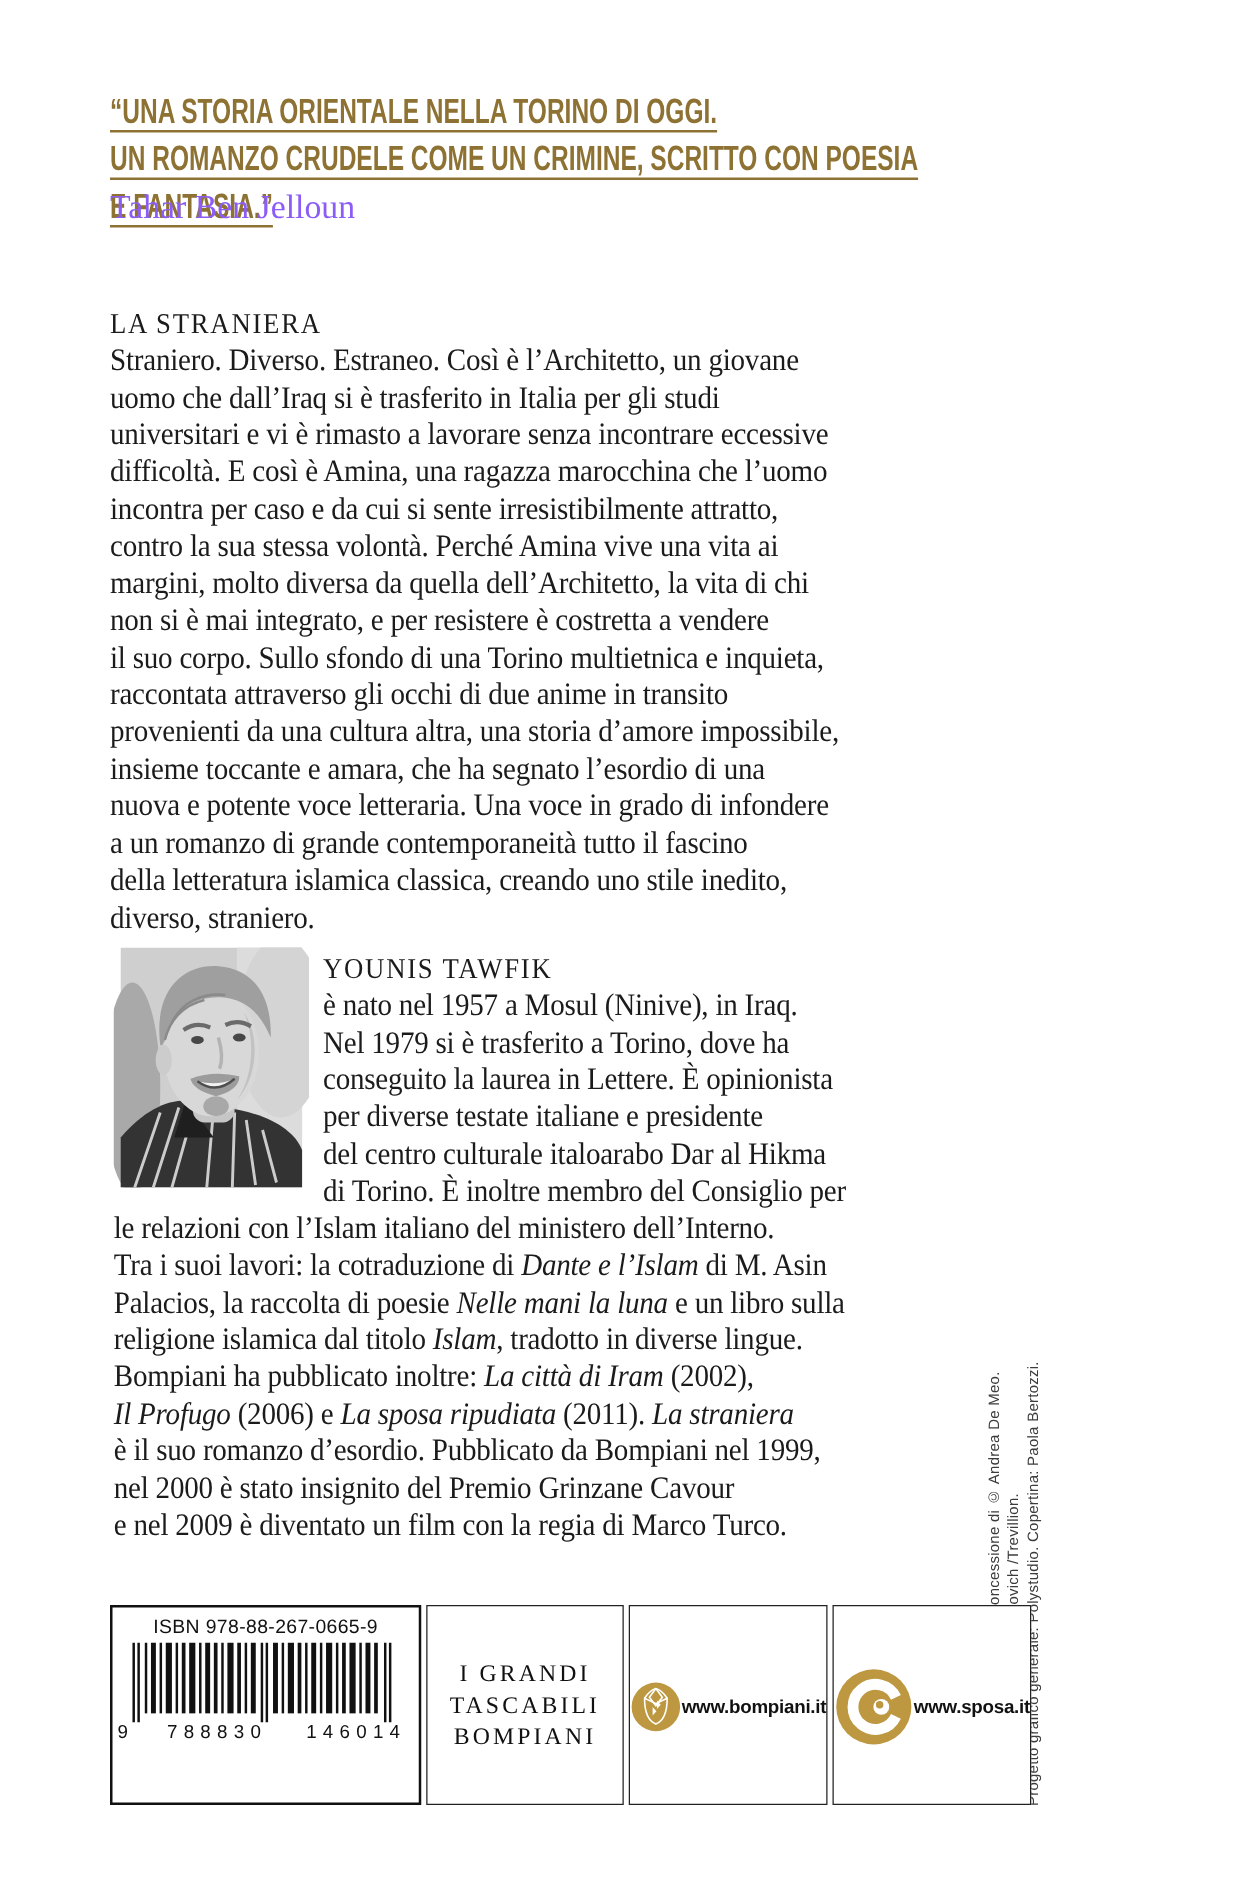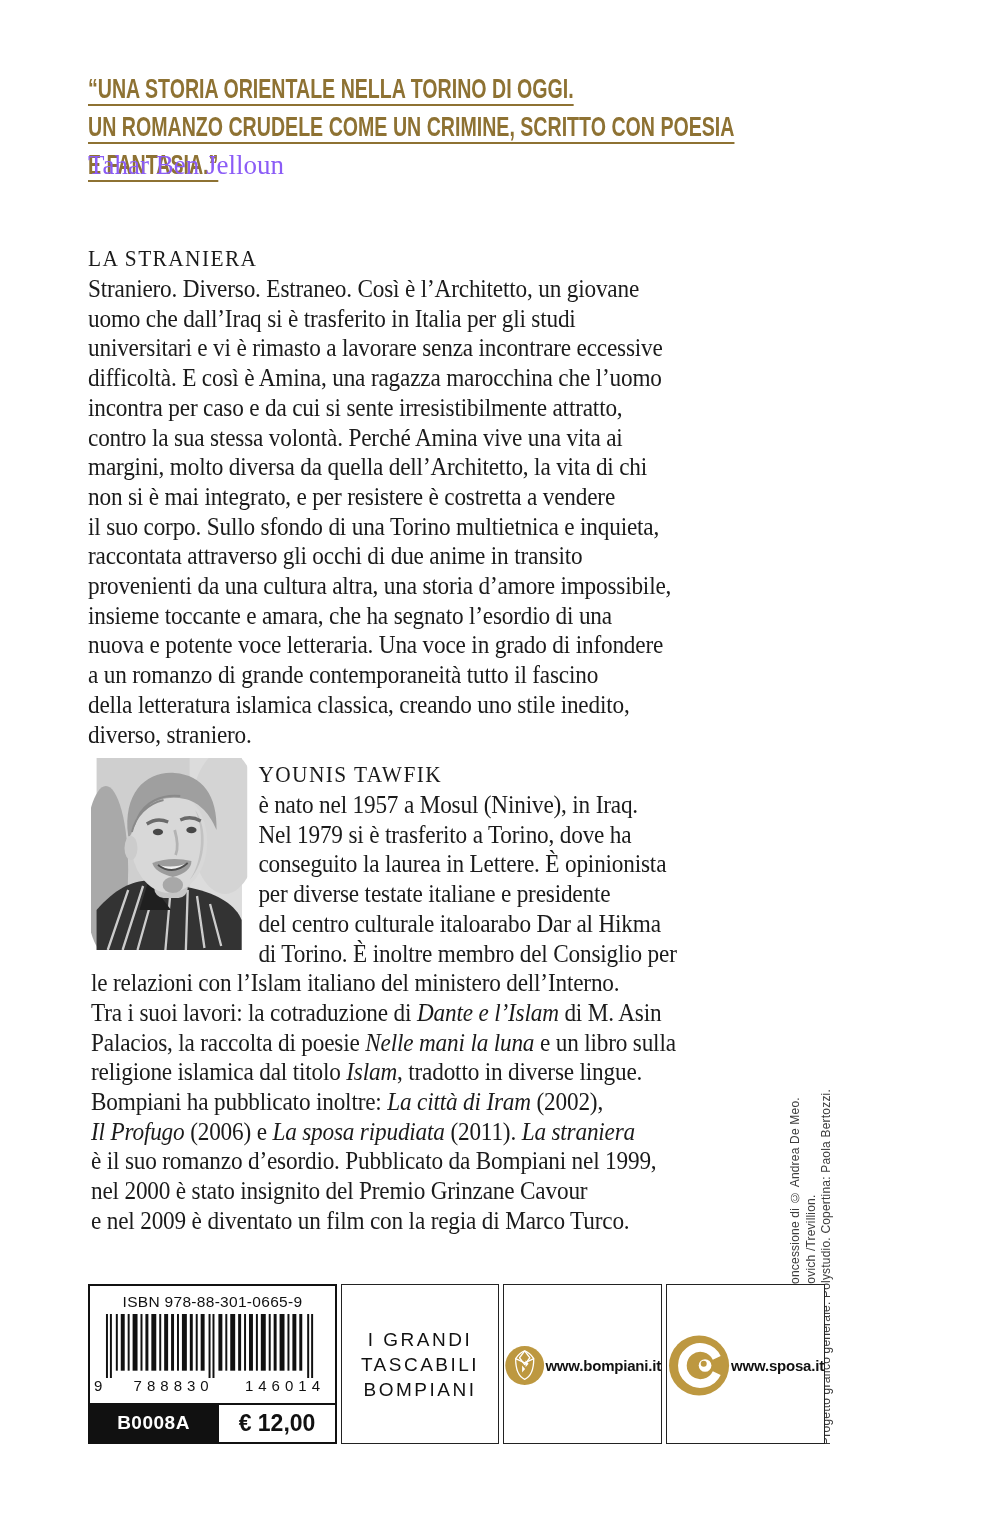--- a/index.html
+++ b/index.html
@@ -52,21 +52,21 @@
   .barcode-digits .grp { letter-spacing:5px; }
   .bottom-row { margin-top:auto; height:39px; display:flex; }
   .code-cell { width:127px; background:#111; color:#fff; font-weight:700; font-size:19px;
                display:flex; align-items:center; justify-content:center; letter-spacing:.5px; }
   .price-cell { flex:1; background:#fff; border-top:2px solid #111; border-left:2px solid #111;
                 color:#111; font-weight:700; font-size:23px;
                 display:flex; align-items:center; justify-content:center; }
 
   .series-box { width:158px; height:160px; border:1px solid #222; background:#fff;
                 display:flex; flex-direction:column; align-items:center; justify-content:center;
-                font-family:Liberation Sans, sans-serif; font-size:19px; letter-spacing:2.5px;
+                font-family:Liberation Serif, serif; font-size:19px; letter-spacing:2.5px;
                 line-height:25px; color:#111; text-align:center; }
 
   .logo-box { width:159px; height:160px; border:1px solid #222; background:#fff;
               display:flex; flex-direction:row; align-items:center; justify-content:space-between;
               padding:11px 0 9px 0; }
   .logo-circle { width:95px; height:95px; }
   .logo-circle svg { display:block; width:100%; height:100%; }
   .logo-url { font-weight:700; font-size:15px; color:#111; letter-spacing:-.2px; }
 </style>
 </head>
@@ -120,21 +120,21 @@
     </div>
     <div class="section-heading">YOUNIS TAWFIK</div>
     <div class="body-text"><span>è nato nel 1957 a Mosul (Ninive), in Iraq.</span><br><span>Nel 1979 si è trasferito a Torino, dove ha</span><br><span>conseguito la laurea in Lettere. È opinionista</span><br><span>per diverse testate italiane e presidente</span><br><span>del centro culturale italoarabo Dar al Hikma</span><br><span>di Torino. È inoltre membro del Consiglio per</span><br><span>le relazioni con l’Islam italiano del ministero dell’Interno.</span><br><span>Tra i suoi lavori: la cotraduzione di </span><i>Dante e l’Islam</i><span> di M. Asin</span><br><span>Palacios, la raccolta di poesie </span><i>Nelle mani la luna</i><span> e un libro sulla</span><br><span>religione islamica dal titolo </span><i>Islam</i><span>, tradotto in diverse lingue.</span><br><span>Bompiani ha pubblicato inoltre: </span><i>La città di Iram</i><span> (2002),</span><br><i>Il Profugo</i><span> (2006) e </span><i>La sposa ripudiata</i><span> (2011). </span><i>La straniera</i><br><span>è il suo romanzo d’esordio. Pubblicato da Bompiani nel 1999,</span><br><span>nel 2000 è stato insignito del Premio Grinzane Cavour</span><br><span>e nel 2009 è diventato un film con la regia di Marco Turco.</span></div>
   </div>
 
   <div id="credits">Foto dell’autore: per gentile concessione di © Andrea De Meo.<br>In copertina: © Daniil Kontorovich /Trevillion.<br>Progetto grafico generale: Polystudio. Copertina: Paola Bertozzi.</div>
 
   <div id="footer">
 
     <div class="barcode-box">
-      <div class="isbn-label">ISBN 978-88-301-0665-9</div>
+      <div class="isbn-label">ISBN 978-88-267-0665-9</div>
       <div class="bars">
         <svg viewBox="0 0 220 70" preserveAspectRatio="none" xmlns="http://www.w3.org/2000/svg">
           <g fill="#111">
             <rect x="2" y="0" width="2" height="70"></rect>
               <rect x="6" y="0" width="2" height="70"></rect>
             <rect x="12" y="0" width="2" height="62"></rect>
               <rect x="17" y="0" width="4" height="62"></rect>
             <rect x="24" y="0" width="2" height="62"></rect>
               <rect x="29" y="0" width="5" height="62"></rect>
             <rect x="37" y="0" width="2" height="62"></rect>
@@ -167,24 +167,20 @@
             <rect x="206" y="0" width="2" height="70"></rect>
               <rect x="210" y="0" width="2" height="70"></rect>
           </g>
         </svg>
       </div>
       <div class="barcode-digits">
         <span>9</span>
         <span class="grp">788830</span>
         <span class="grp">146014</span>
       </div>
-      <div class="bottom-row">
-        <div class="code-cell">B0008A</div>
-        <div class="price-cell">€ 12,00</div>
-      </div>
     </div>
 
     <div class="series-box">I GRANDI<br>TASCABILI<br>BOMPIANI</div>
 
     <div class="logo-box">
       <div class="logo-circle">
         <svg viewBox="0 0 96 96" xmlns="http://www.w3.org/2000/svg">
           <circle cx="48" cy="48" r="45" fill="#bd9840"></circle>
           <g stroke="#ffffff" stroke-width="3" fill="none" stroke-linejoin="round">
             <path d="M27,32 C27,60 36,75 48,80 C60,75 69,60 69,32 L48,42 Z"></path>

